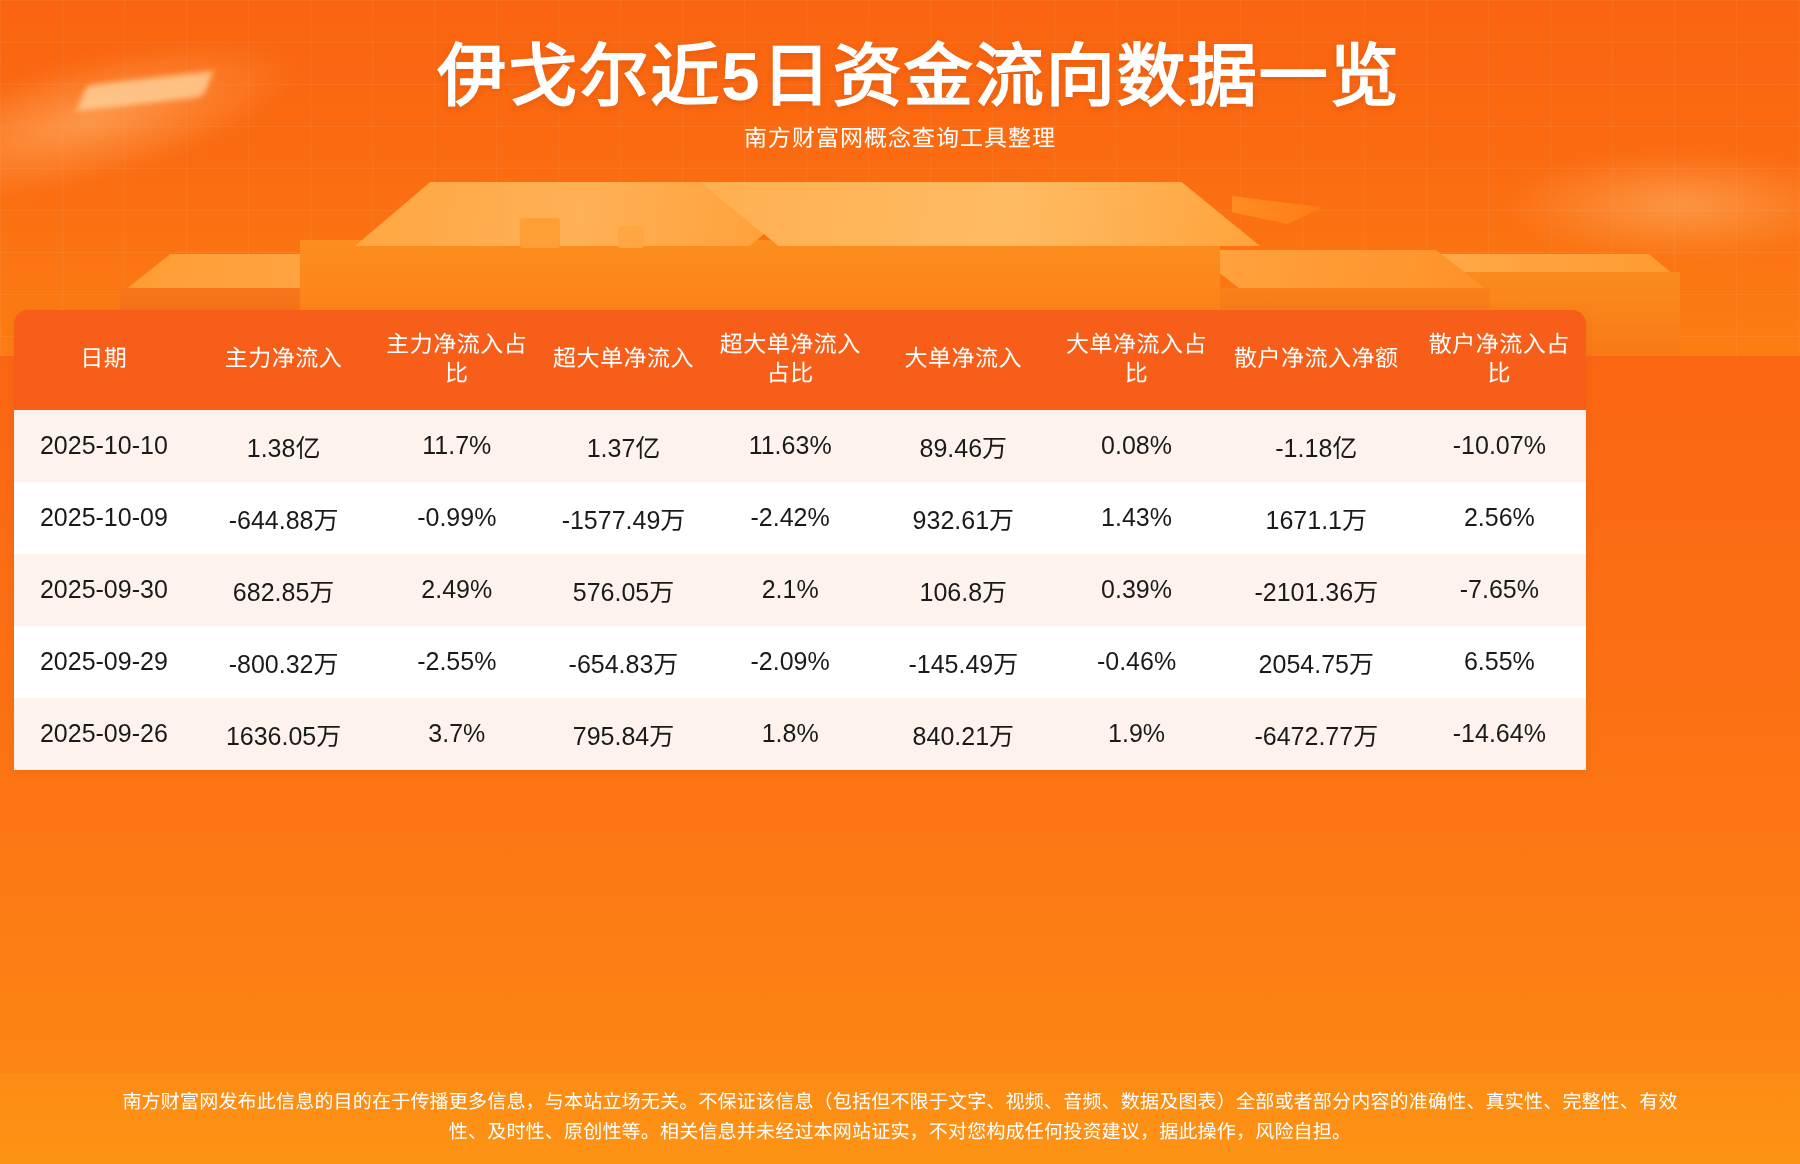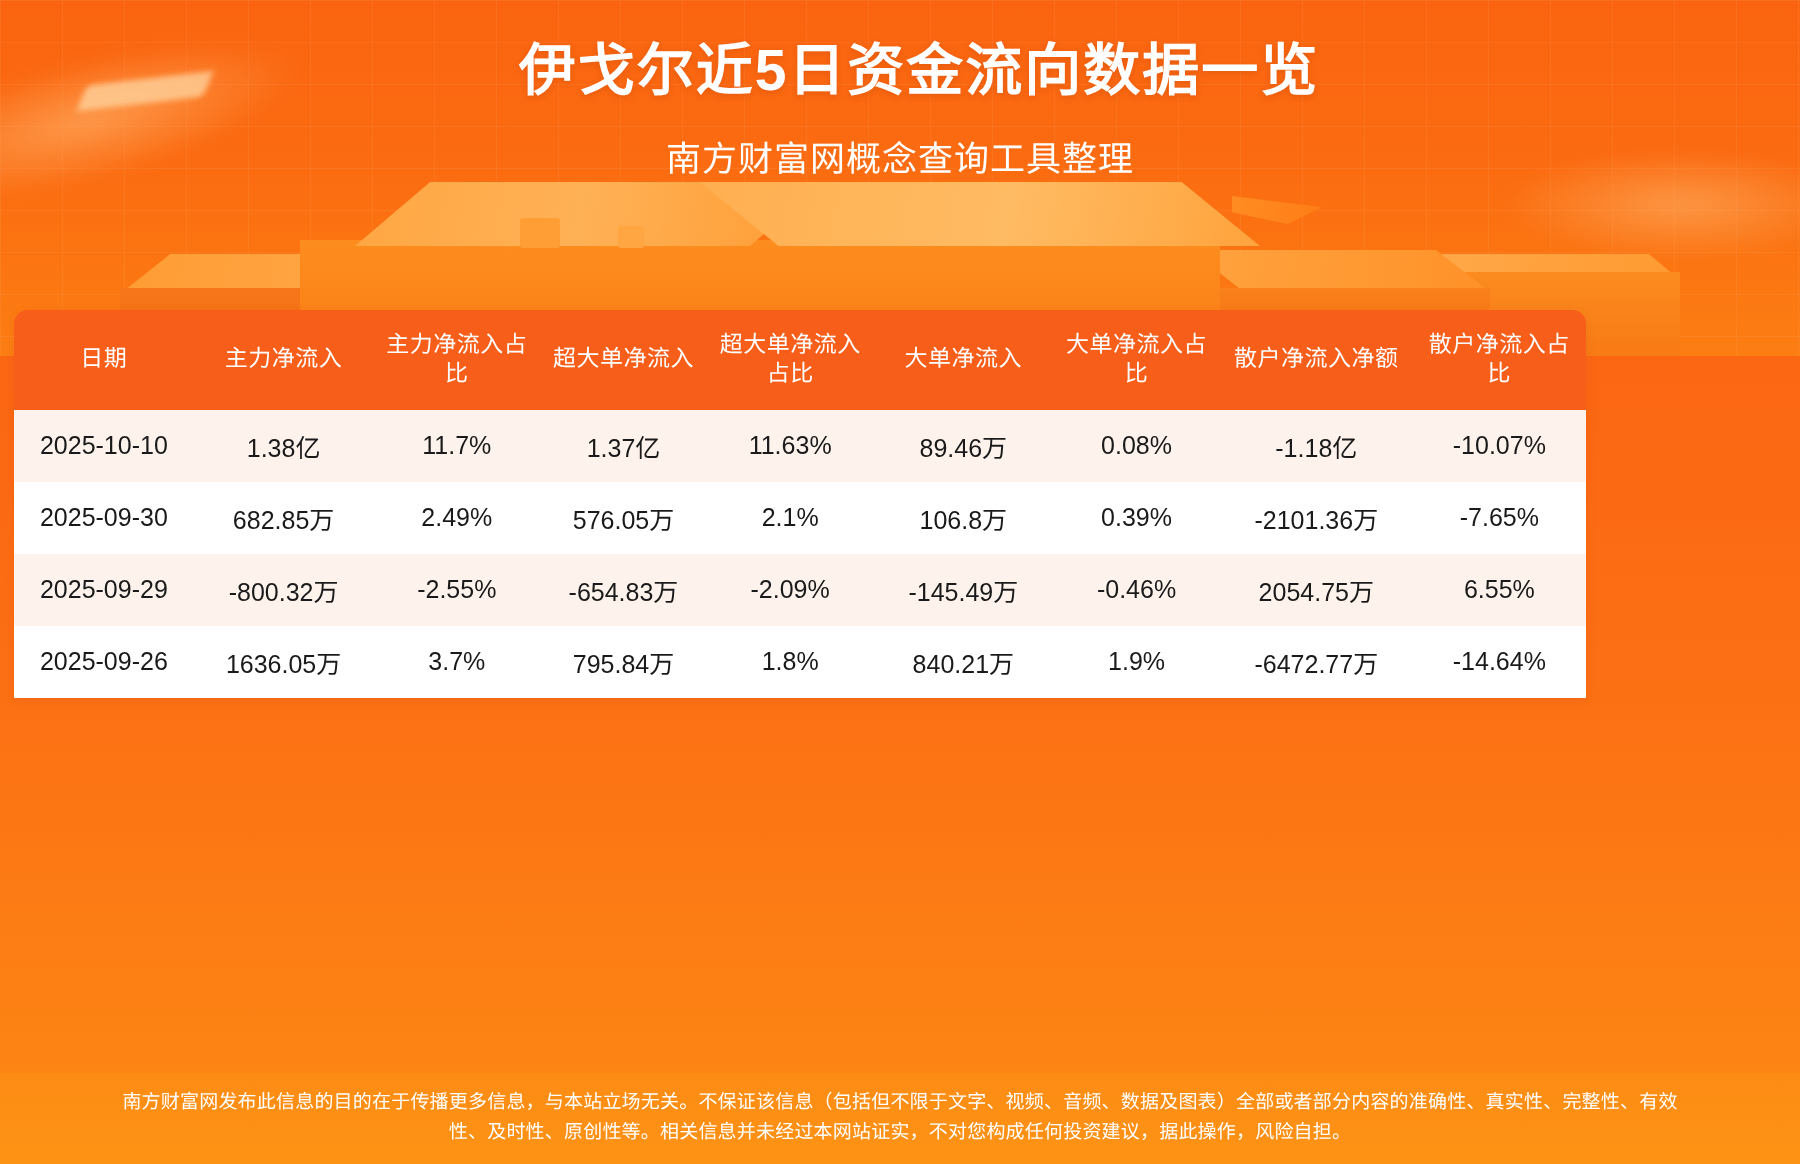--- a/index.html
+++ b/index.html
@@ -135,31 +135,30 @@
 
   
   .title-wrap {
     position: absolute;
     left: 0; top: 36px;
     width: 1800px;
     text-align: center;
     z-index: 6;
   }
   .main-title {
-    font-size: 57px;
+    font-size: 69px;
     font-weight: 700;
     color: #ffffff;
     letter-spacing: 2px;
     line-height: 1.2;
     text-shadow: 0 2px 6px rgba(160,50,0,0.22);
     margin-left: 38px;
   }
   .sub-title {
-    margin-top: 26px;
-    font-size: 35px;
+    font-size: 23px;
     font-weight: 400;
     color: #ffffff;
     letter-spacing: 1px;
   }
 
   
   .table-card {
     position: absolute;
     left: 14px; top: 310px;
     width: 1572px;
@@ -334,20 +333,31 @@
           <td>1.38亿</td>
           <td>11.7%</td>
           <td>1.37亿</td>
           <td>11.63%</td>
           <td>89.46万</td>
           <td>0.08%</td>
           <td>-1.18亿</td>
           <td>-10.07%</td>
         </tr>
         <tr>
+          <td>2025-10-09</td>
+          <td>-644.88万</td>
+          <td>-0.99%</td>
+          <td>-1577.49万</td>
+          <td>-2.42%</td>
+          <td>932.61万</td>
+          <td>1.43%</td>
+          <td>1671.1万</td>
+          <td>2.56%</td>
+        </tr>
+        <tr>
           <td>2025-09-30</td>
           <td>682.85万</td>
           <td>2.49%</td>
           <td>576.05万</td>
           <td>2.1%</td>
           <td>106.8万</td>
           <td>0.39%</td>
           <td>-2101.36万</td>
           <td>-7.65%</td>
         </tr>

